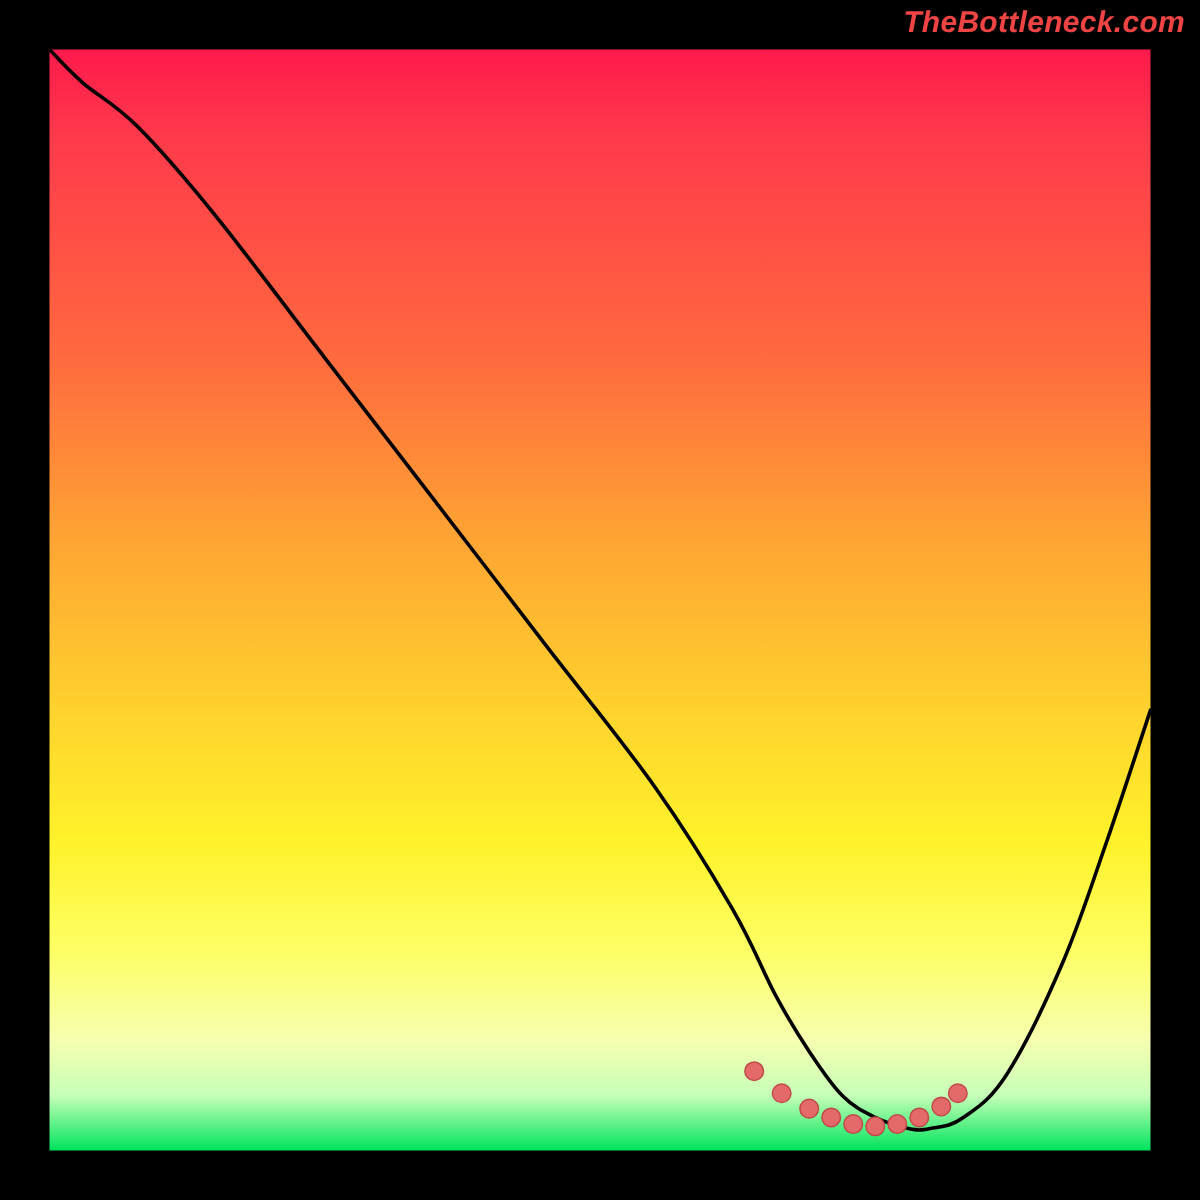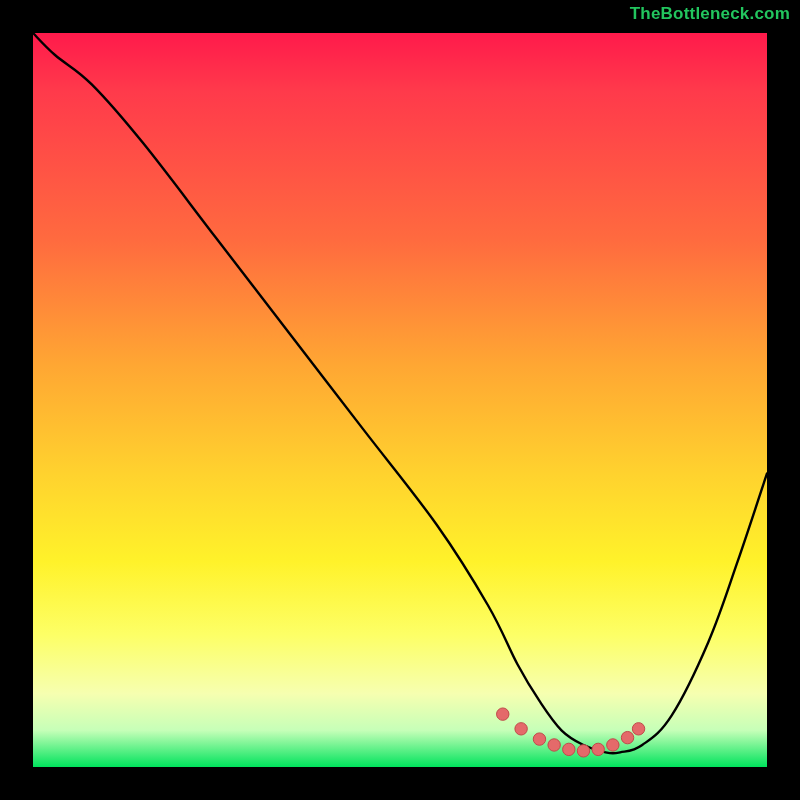--- a/index.html
+++ b/index.html
@@ -16,24 +16,25 @@
     left: 0;
     top: 0;
     width: 800px;
     height: 800px;
     background: #000;
   }
   .attribution {
     position: absolute;
     top: 4px;
     right: 10px;
-    font-size: 17px;
+    font-size: 20px;
     font-weight: 600;
-    color: #22c55e;
+    color: #ef4444;
     letter-spacing: 0.2px;
+    font-style: italic;
   }
   .plot {
     position: absolute;
     left: 33px;
     top: 33px;
     width: 734px;
     height: 734px;
   }
   .gradient {
     position: absolute;

